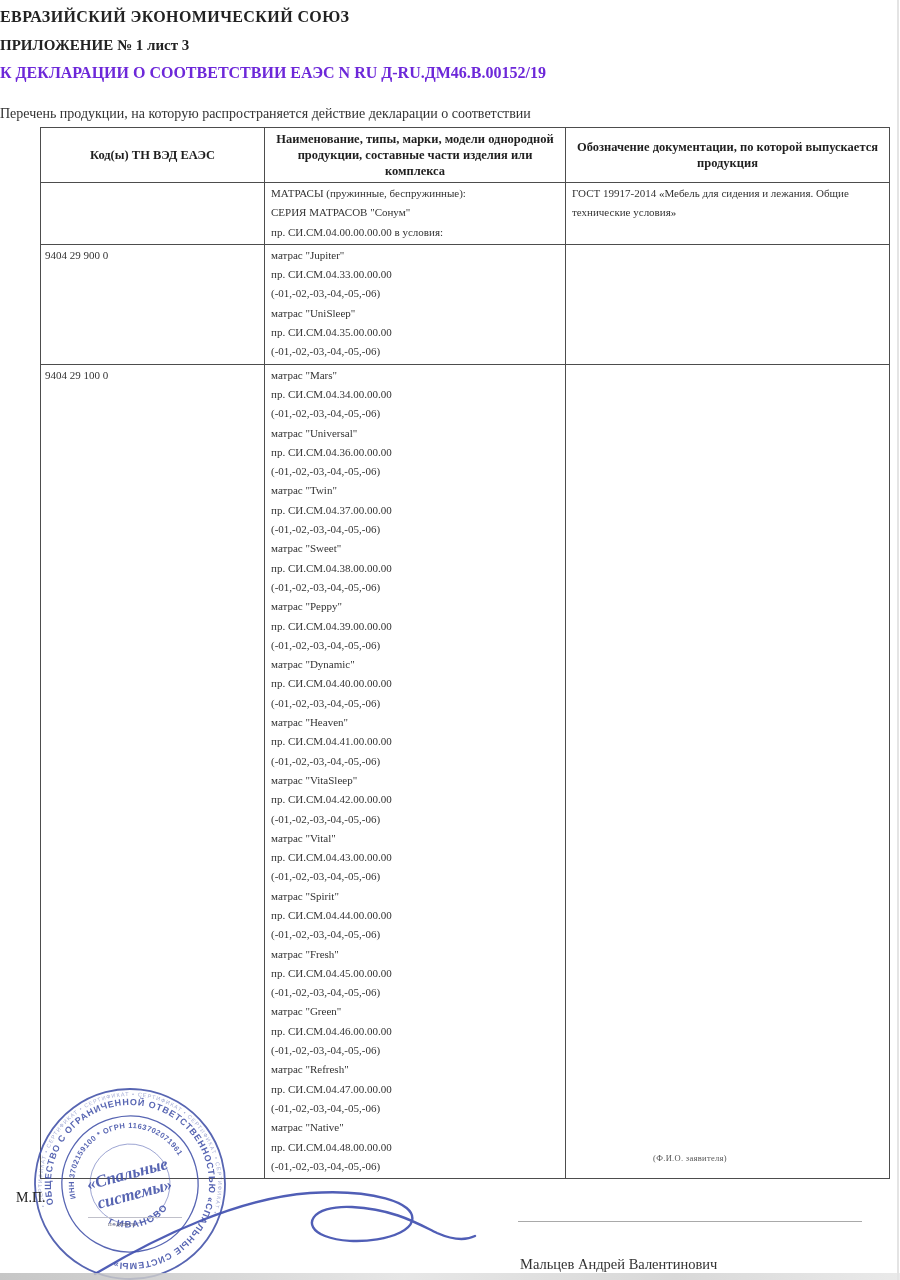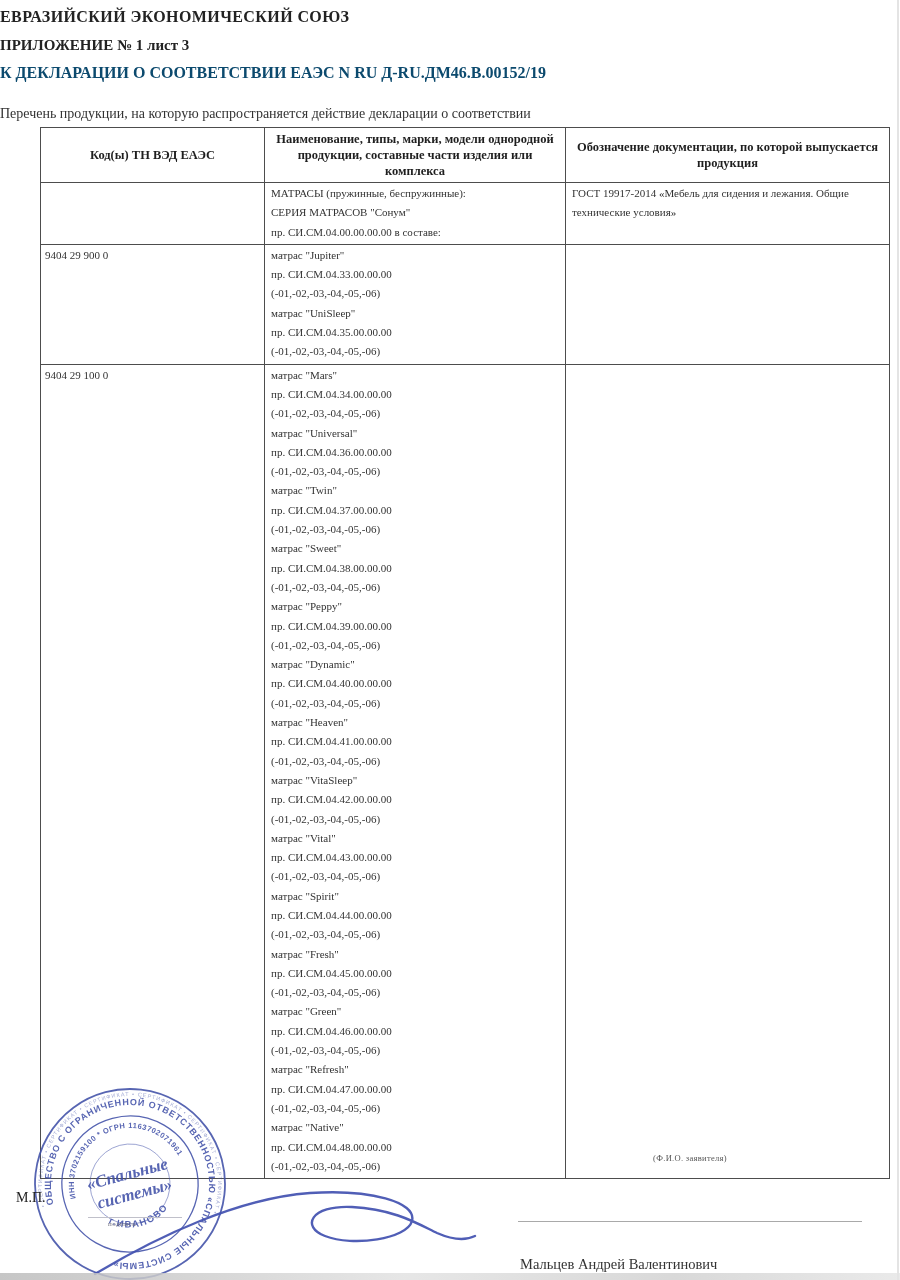--- a/index.html
+++ b/index.html
@@ -7,21 +7,21 @@
   .page {
     position:relative; width:900px; height:1280px; margin:0 auto;
     background:#ffffff; overflow:hidden;
     font-family:"Liberation Serif","DejaVu Serif",serif;
     color:#2e2e2e;
   }
   
   .doc-header { position:absolute; top:8px; left:0; width:100%; }
   .title-1 { font-size:16px; font-weight:bold; letter-spacing:.4px; color:#222; }
   .title-2 { font-size:15px; font-weight:bold; margin-top:11px; color:#222; }
-  .title-3 { font-size:16px; font-weight:bold; margin-top:10px; color:#0c4a6e; }
+  .title-3 { font-size:16px; font-weight:bold; margin-top:10px; color:#6d28d9; }
   .subtitle { position:absolute; top:106px; left:0; width:100%; font-size:14px; color:#333; }
   
   table.products-table {
     position:absolute; top:127px; left:40px; width:849px;
     border-collapse:collapse; table-layout:fixed;
   }
   .products-table th, .products-table td { border:1px solid #4d4d4d; }
   .products-table th {
     font-size:12.5px; font-weight:bold; text-align:center; vertical-align:middle;
     line-height:16px; padding:3px 8px; height:51px; color:#1f1f1f;
@@ -70,21 +70,21 @@
         <th>Наименование, типы, марки, модели однородной продукции, составные части изделия или комплекса</th>
         <th>Обозначение документации, по которой выпускается продукция</th>
       </tr>
     </thead>
     <tbody id="table-body">
         <tr>
           <td class="code-cell"></td>
           <td class="products-cell">
             <div>МАТРАСЫ (пружинные, беспружинные):</div>
             <div>СЕРИЯ МАТРАСОВ "Сонум"</div>
-            <div>пр. СИ.СМ.04.00.00.00.00 в составе:</div>
+            <div>пр. СИ.СМ.04.00.00.00.00 в условия:</div>
           </td>
           <td class="doc-cell">ГОСТ 19917-2014 «Мебель для сидения и лежания. Общие технические условия»</td>
         </tr>
         <tr>
           <td class="code-cell">9404 29 900 0</td>
           <td class="products-cell">
             <div>матрас "Jupiter"</div>
             <div>пр. СИ.СМ.04.33.00.00.00</div>
             <div>(-01,-02,-03,-04,-05,-06)</div>
             <div>матрас "UniSleep"</div>

